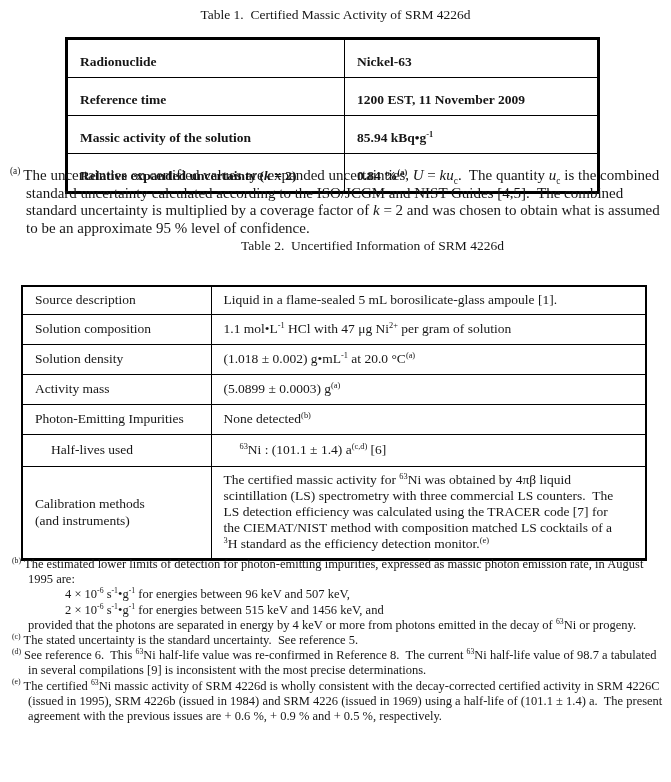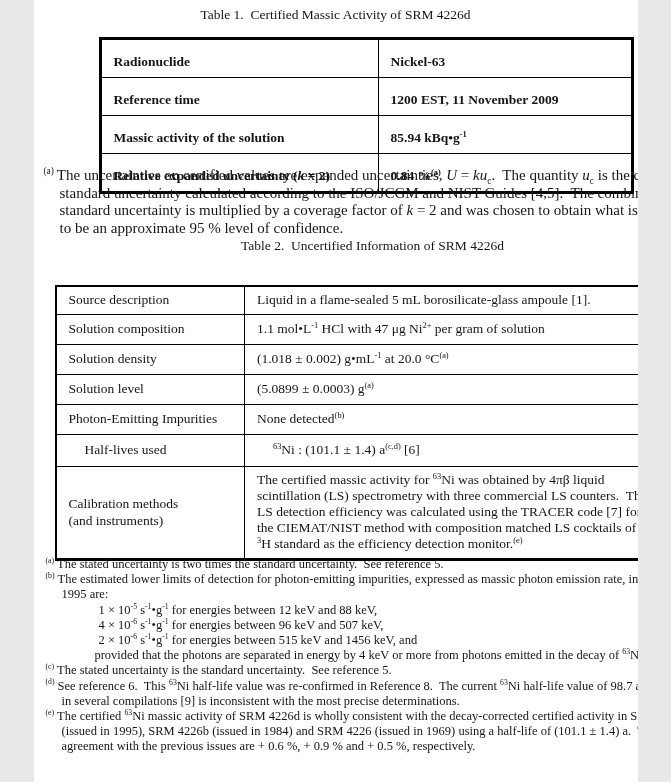--- a/index.html
+++ b/index.html
@@ -1,17 +1,17 @@
 <!DOCTYPE html>
 <html><head>
 <meta charset="utf-8">
 <style>
   html,body { margin:0; padding:0; background:#e8e8e8; }
   .page {
-    position:relative; width:604px; height:782px; margin:0 auto;
+    position:relative; width:671px; height:782px; margin:0 auto;
     background:#ffffff; color:#161616;
     font-family:"Liberation Serif", serif;
     overflow:hidden;
   }
   .title {
     position:absolute; left:0; width:100%; text-align:center;
     font-size:13.5px; white-space:pre-wrap;
   }
   #t1-title { top:7px; }
   #t2-title { top:238px;margin-left:37px; }
@@ -35,21 +35,21 @@
 
   sup { font-size:0.62em; vertical-align:super; line-height:0; }
   sub { font-size:0.62em; vertical-align:sub; line-height:0; }
 
   .fnblock { position:absolute; }
   #fn1 { left:10px; top:167px; width:657px; font-size:15px; line-height:17.5px; }
   #fn2 { left:12px; top:557px; width:657px; font-size:12.5px; line-height:15.2px; }
   .fn { padding-left:16px; text-indent:-16px; white-space:pre-wrap; }
   .fn sup.mark { margin-right:3px; }
   .fn-item { padding-left:53px; white-space:pre-wrap; }
-  .fn-after { padding-left:16px; white-space:pre-wrap;text-align:right; }
+  .fn-after { padding-left:16px; white-space:pre-wrap; }
 </style>
 </head>
 <body>
 
 <div class="page">
 
   <div class="title" id="t1-title">Table 1.  Certified Massic Activity of SRM 4226d</div>
 
   <table id="table1">
     <colgroup>
@@ -94,43 +94,41 @@
       </tr>
       <tr class="rn">
         <td><span class="cell-text">Solution composition</span></td>
         <td class="val"><span class="cell-text">1.1 mol•L<sup>-1</sup> HCl with 47 μg Ni<sup>2+</sup> per gram of solution</span></td>
       </tr>
       <tr class="rn">
         <td><span class="cell-text">Solution density</span></td>
         <td class="val"><span class="cell-text">(1.018 ± 0.002) g•mL<sup>-1</sup> at 20.0 °C<sup>(a)</sup></span></td>
       </tr>
       <tr class="rn">
-        <td><span class="cell-text">Solution level</span></td>
+        <td><span class="cell-text">Activity mass</span></td>
         <td class="val"><span class="cell-text">(5.0899 ± 0.0003) g<sup>(a)</sup></span></td>
       </tr>
       <tr class="rn">
         <td><span class="cell-text">Photon-Emitting Impurities</span></td>
         <td class="val"><span class="cell-text">None detected<sup>(b)</sup></span></td>
       </tr>
       <tr class="r6">
         <td><span class="cell-text">Half-lives used</span></td>
         <td class="val"><span class="cell-text"><sup>63</sup>Ni : (101.1 ± 1.4) a<sup>(c,d)</sup> [6]</span></td>
       </tr>
       <tr class="r7">
         <td><span class="cell-text">Calibration methods
 (and instruments)</span></td>
         <td class="val"><span class="cell-text">The certified massic activity for <sup>63</sup>Ni was obtained by 4πβ liquid scintillation (LS) spectrometry with three commercial LS counters.  The LS detection efficiency was calculated using the TRACER code [7] for the CIEMAT/NIST method with composition matched LS cocktails of a <sup>3</sup>H standard as the efficiency detection monitor.<sup>(e)</sup></span></td>
       </tr>
     </tbody>
   </table>
 
   <div class="fnblock" id="fn2">
-    <div class="fn"><sup class="mark">(a)</sup><span>The stated uncertainty is two times the standard uncertainty.  See reference 5.</span></div>
     <div class="fn"><sup class="mark">(b)</sup><span>The estimated lower limits of detection for photon-emitting impurities, expressed as massic photon emission rate, in August 1995 are:</span></div>
-    <div class="fn-item">1 × 10<sup>-5</sup> s<sup>-1</sup>•g<sup>-1</sup> for energies between 12 keV and 88 keV,</div>
     <div class="fn-item">4 × 10<sup>-6</sup> s<sup>-1</sup>•g<sup>-1</sup> for energies between 96 keV and 507 keV,</div>
     <div class="fn-item">2 × 10<sup>-6</sup> s<sup>-1</sup>•g<sup>-1</sup> for energies between 515 keV and 1456 keV, and</div>
     <div class="fn-after">provided that the photons are separated in energy by 4 keV or more from photons emitted in the decay of <sup>63</sup>Ni or progeny.</div>
     <div class="fn"><sup class="mark">(c)</sup><span>The stated uncertainty is the standard uncertainty.  See reference 5.</span></div>
     <div class="fn"><sup class="mark">(d)</sup><span>See reference 6.  This <sup>63</sup>Ni half-life value was re-confirmed in Reference 8.  The current <sup>63</sup>Ni half-life value of 98.7 a tabulated in several compilations [9] is inconsistent with the most precise determinations.</span></div>
     <div class="fn"><sup class="mark">(e)</sup><span>The certified <sup>63</sup>Ni massic activity of SRM 4226d is wholly consistent with the decay-corrected certified activity in SRM 4226C (issued in 1995), SRM 4226b (issued in 1984) and SRM 4226 (issued in 1969) using a half-life of (101.1 ± 1.4) a.  The present agreement with the previous issues are + 0.6 %, + 0.9 % and + 0.5 %, respectively.</span></div>
   </div>
 
 </div>
 

